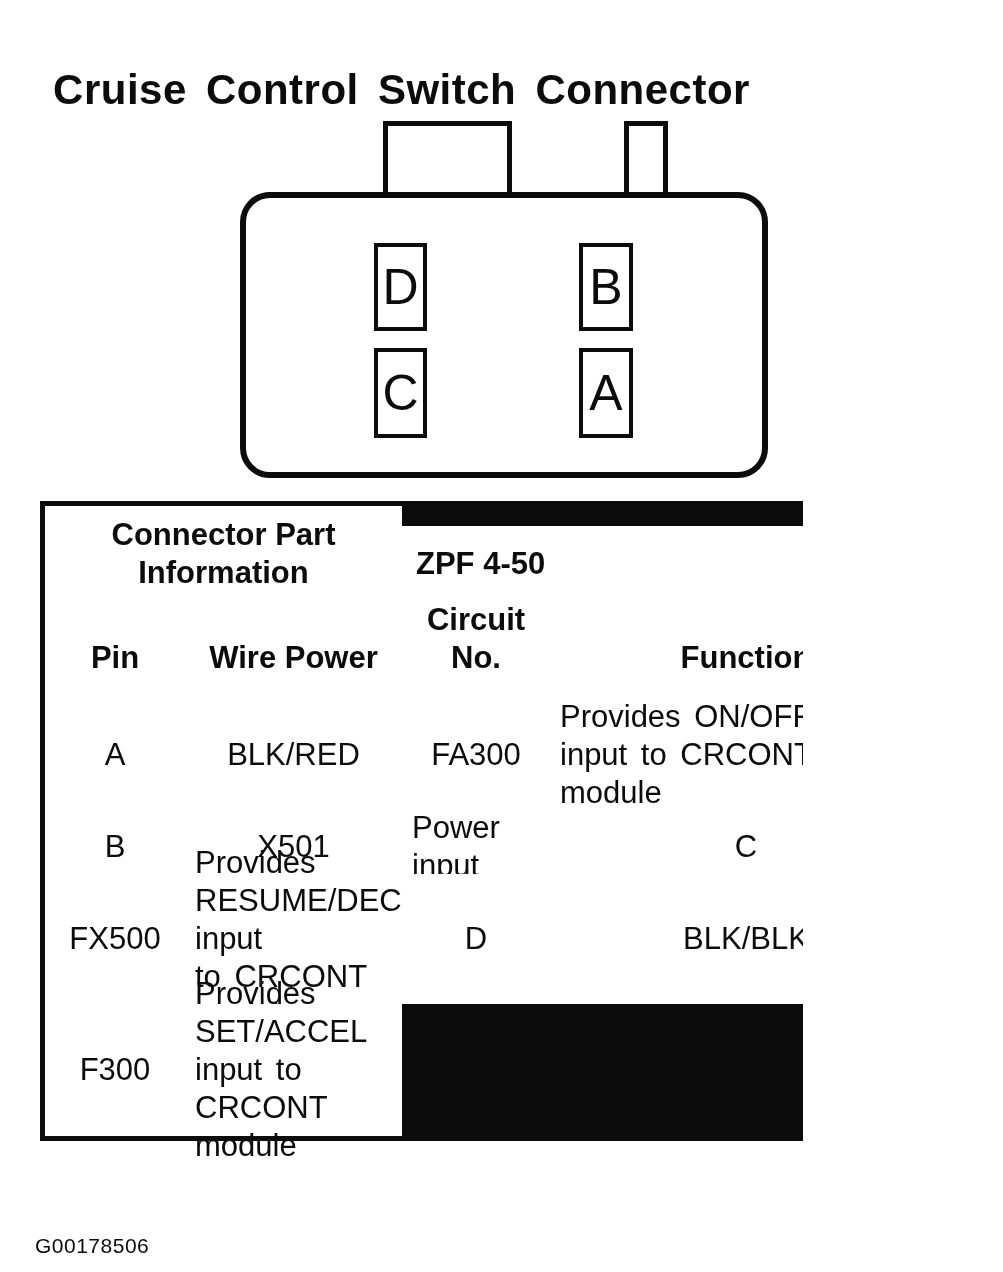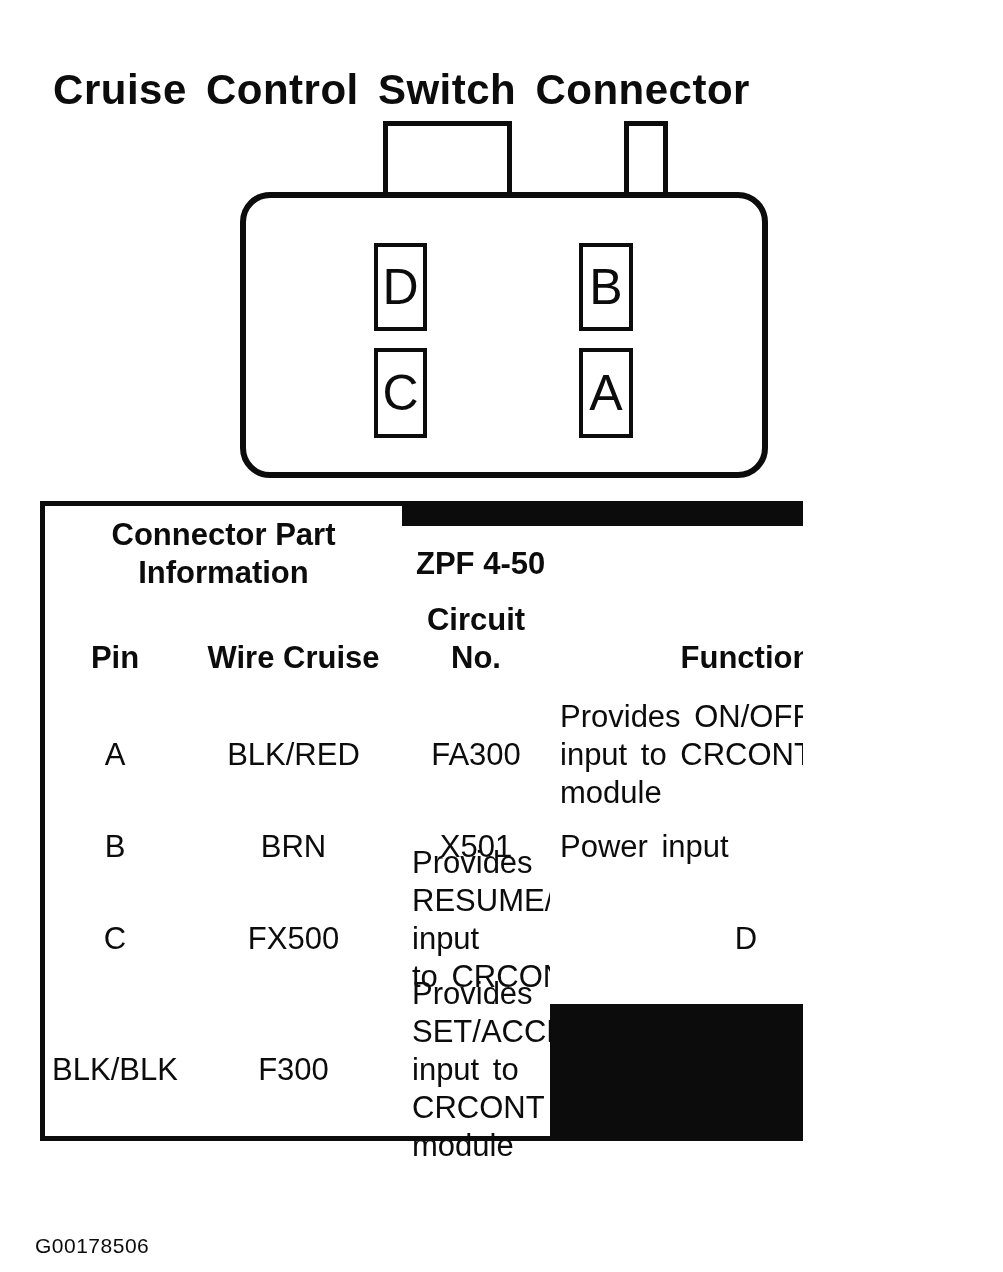--- a/index.html
+++ b/index.html
@@ -79,34 +79,33 @@
     </div>
   </div>
 
   <div class="tbl">
 
     <div class="cell hdr span-left pre">Connector Part
 Information</div>
     <div class="cell hdr span-right zpf">ZPF 4-50</div>
 
     <div class="cell hdr colhdr">Pin</div>
-    <div class="cell hdr colhdr">Wire Cruise</div>
+    <div class="cell hdr colhdr">Wire Power</div>
     <div class="cell hdr colhdr pre">Circuit
 No.</div>
     <div class="cell hdr colhdr">Function</div>
 
     <div class="cell">A</div>
     <div class="cell">BLK/RED</div>
     <div class="cell">FA300</div>
     <div class="cell fn">Provides ON/OFF switch
 input to CRCONT
 module</div>
 
     <div class="cell">B</div>
-    <div class="cell">BRN</div>
     <div class="cell">X501</div>
     <div class="cell fn">Power input</div>
 
     <div class="cell">C</div>
     <div class="cell">FX500</div>
     <div class="cell fn">Provides
 RESUME/DECEL input
 to CRCONT module</div>
 
     <div class="cell">D</div>

